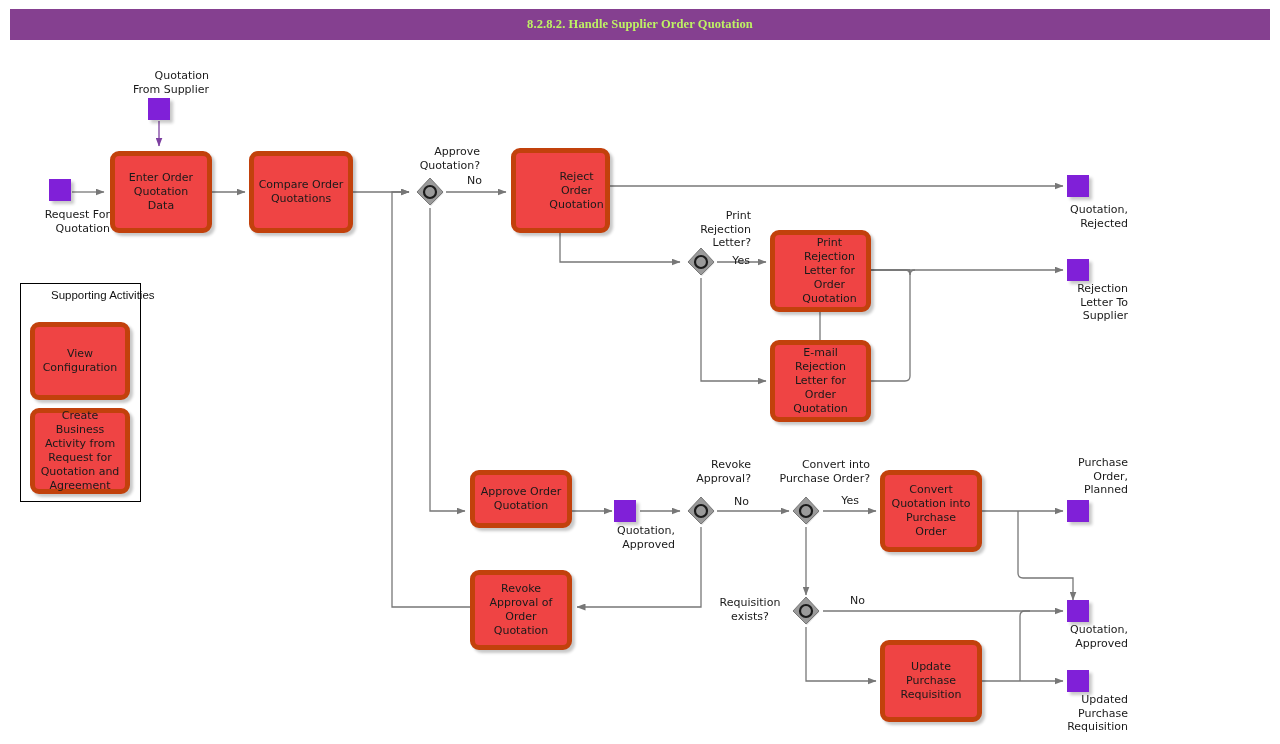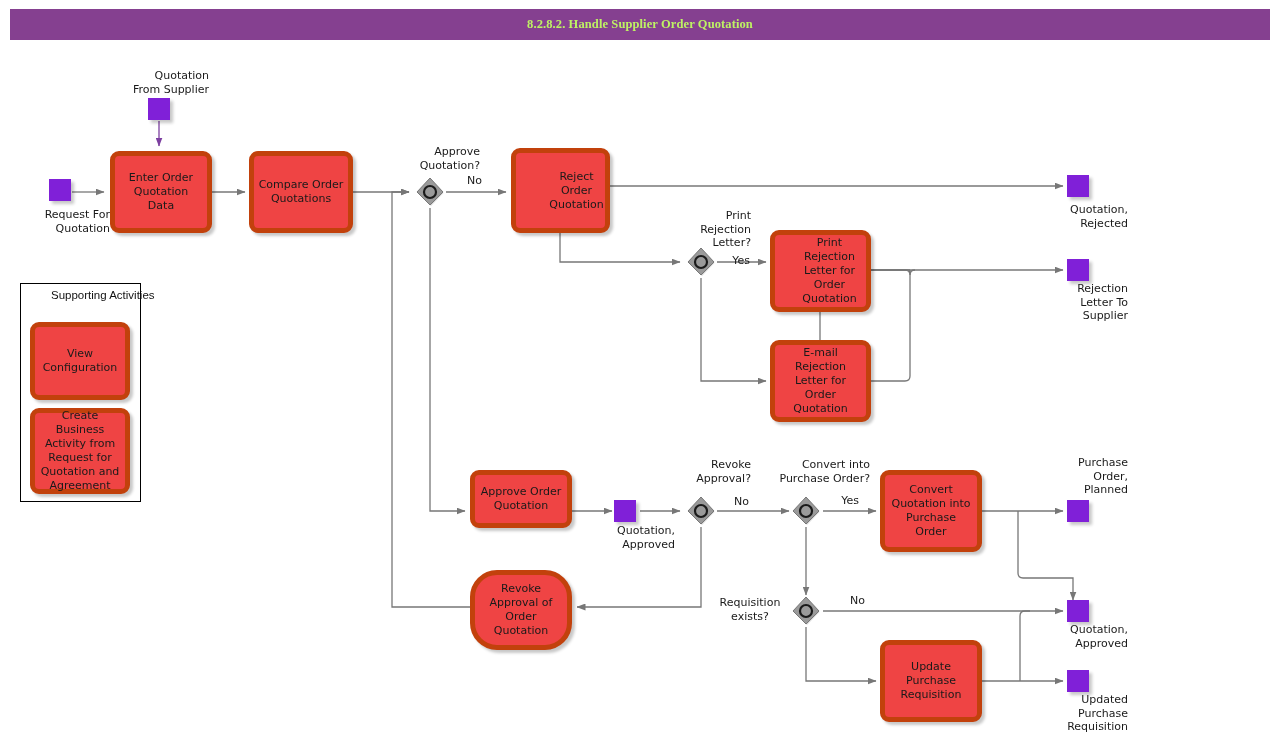--- a/index.html
+++ b/index.html
@@ -238,21 +238,21 @@
 Letter for Order
 Quotation</div>
 
 <div class="task" style="left:770px; top:340px; width:101px; height:82px;">E-mail Rejection
 Letter for Order
 Quotation</div>
 
 <div class="task" style="left:470px; top:470px; width:102px; height:58px;">Approve Order
 Quotation</div>
 
-<div class="task" style="left:470px; top:570px; width:102px; height:80px;border-radius:27px;">Revoke
+<div class="task" style="left:470px; top:570px; width:102px; height:80px;">Revoke
 Approval of
 Order Quotation</div>
 
 <div class="task" style="left:880px; top:470px; width:102px; height:82px;">Convert
 Quotation into
 Purchase Order</div>
 
 <div class="task" style="left:880px; top:640px; width:102px; height:82px;">Update Purchase
 Requisition</div>
 

